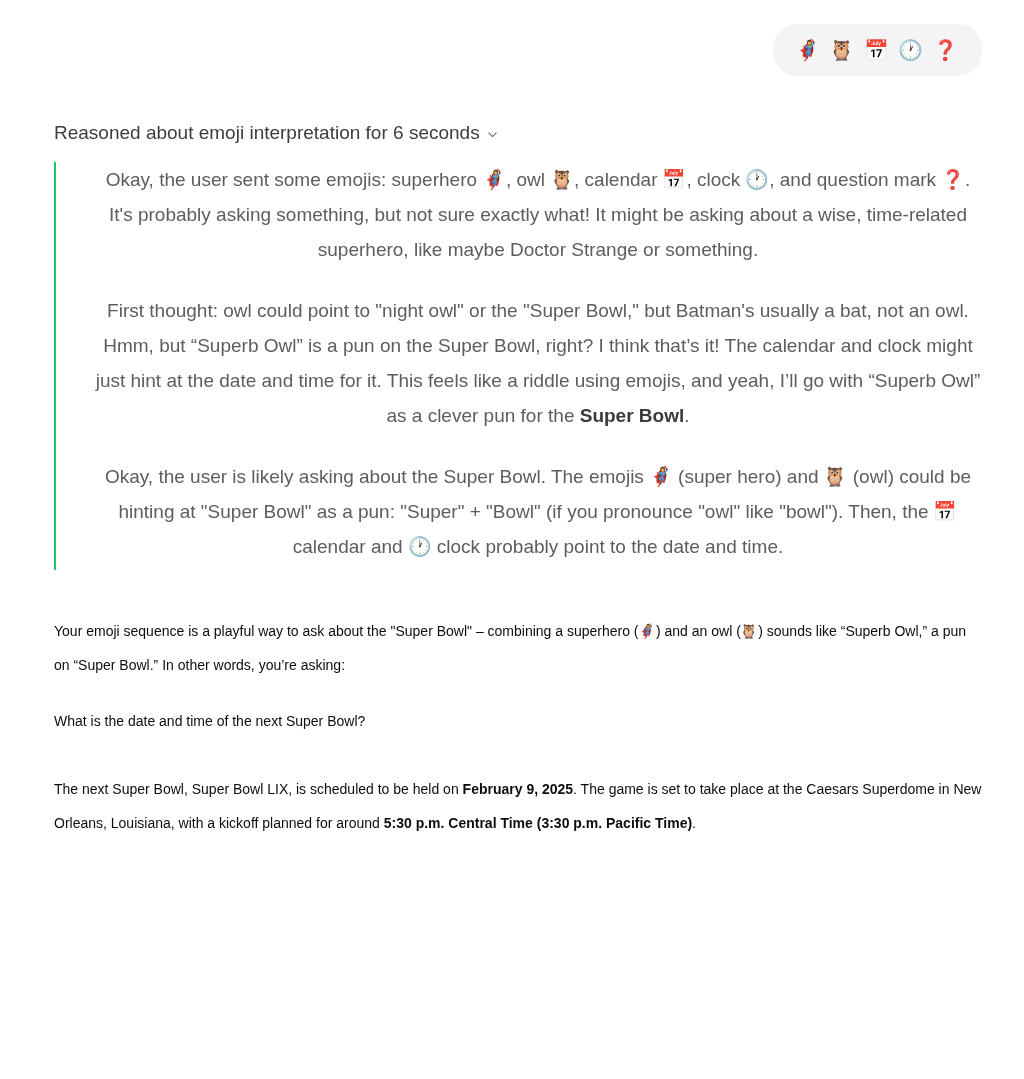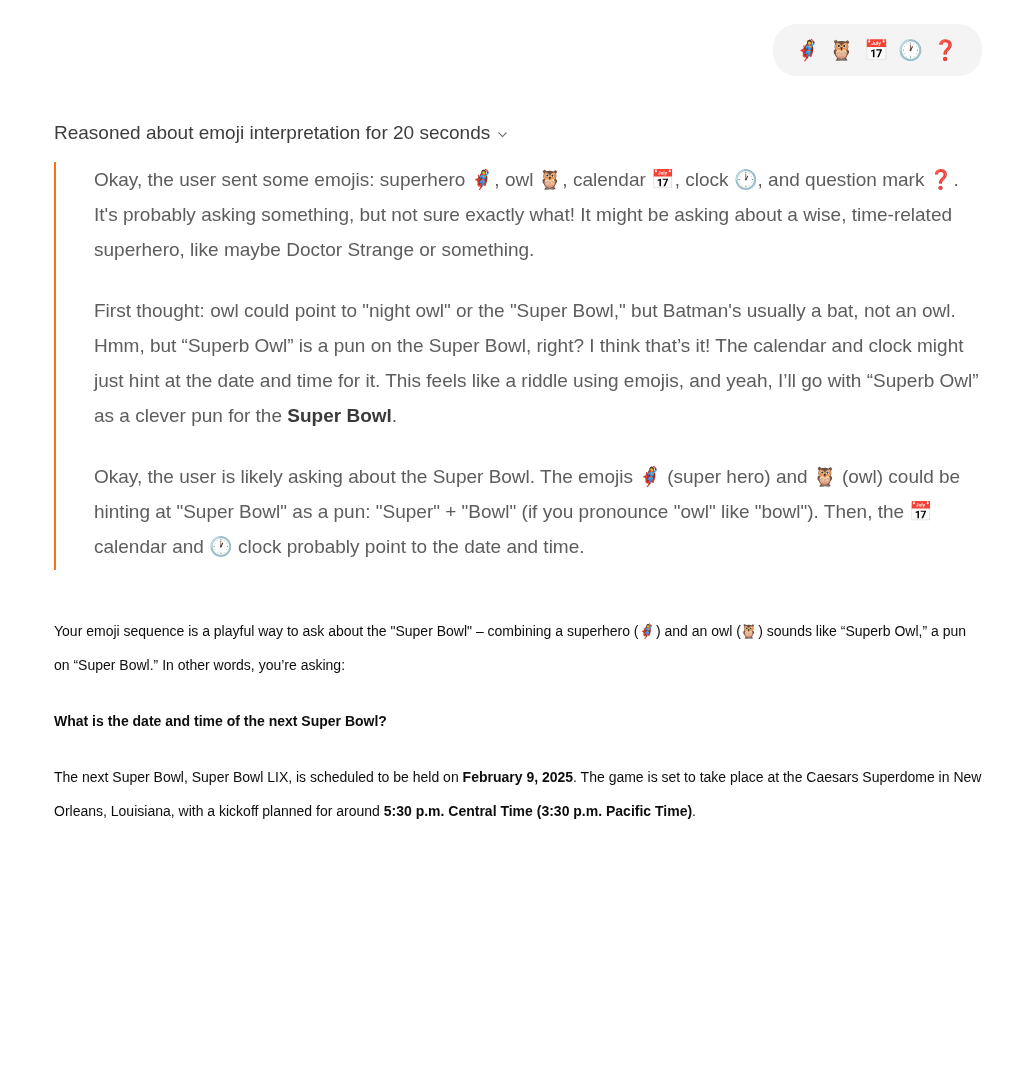--- a/index.html
+++ b/index.html
@@ -58,24 +58,25 @@
     width: 13px;
     height: 13px;
     position: relative;
     top: 1px;
   }
   .chev svg { display: block; }
 
   
   .reasoning {
     margin: 18px 16px 0 54px;
-    border-left: 2px solid #f97316;
+    border-left: 2px solid #22c55e;
     padding: 0 0 6px 38px;
     width: 928px;
     box-sizing: border-box;
+    text-align: center;
   }
   .reasoning p {
     margin: 0 0 26px 0;
     font-size: 19px;
     line-height: 35px;
     color: #5d5d5d;
   }
   .reasoning p:last-child { margin-bottom: 0; }
   .reasoning b { color: #3a3a3a; font-weight: bold; }
   .emoji { font-family: "DejaVu Sans", sans-serif; }
@@ -86,43 +87,43 @@
     margin: 44px 0 0 54px;
     width: 930px;
   }
   .answer p {
     margin: 0 0 22px 0;
     font-size: 14px;
     line-height: 34px;
     color: #0d0d0d;
   }
   .answer p.question {
-    font-weight: bold;
-    margin-bottom: 22px;
+    font-weight: normal;
+    margin-bottom: 34px;
   }
   .answer b { font-weight: bold; }
   .answer p:last-child { margin-bottom: 4px; }
 </style>
 </head>
 <body>
 
 <div class="page">
 
   <div class="user-row">
     <div class="user-bubble">
       <span class="emoji">🦸‍♀️</span>
       <span class="emoji">🦉</span>
       <span class="emoji">📅</span>
       <span class="emoji">🕐</span>
       <span class="q">❓</span>
     </div>
   </div>
 
   <div class="reason-header">
-    <span>Reasoned about emoji interpretation for 20 seconds</span>
+    <span>Reasoned about emoji interpretation for 6 seconds</span>
     <span class="chev">
       <svg width="13" height="13" viewBox="0 0 16 16" fill="none" aria-hidden="true">
         <path d="M3.5 6 L8 10.5 L12.5 6" stroke="#6b6b6b" stroke-width="1.4" stroke-linecap="round" stroke-linejoin="round"></path>
       </svg>
     </span>
   </div>
 
   <div class="reasoning">
     <p>Okay, the user sent some emojis: superhero <span class="emoji">🦸‍♀️</span>, owl <span class="emoji">🦉</span>, calendar <span class="emoji">📅</span>, clock <span class="emoji">🕐</span>, and question mark <span class="qmk">❓</span>. It's probably asking something, but not sure exactly what! It might be asking about a wise, time-related superhero, like maybe Doctor Strange or something.</p>
     <p>First thought: owl could point to "night owl" or the "Super Bowl," but Batman's usually a bat, not an owl. Hmm, but “Superb Owl” is a pun on the Super Bowl, right? I think that’s it! The calendar and clock might just hint at the date and time for it. This feels like a riddle using emojis, and yeah, I’ll go with “Superb Owl” as a clever pun for the <b>Super Bowl</b>.</p>

